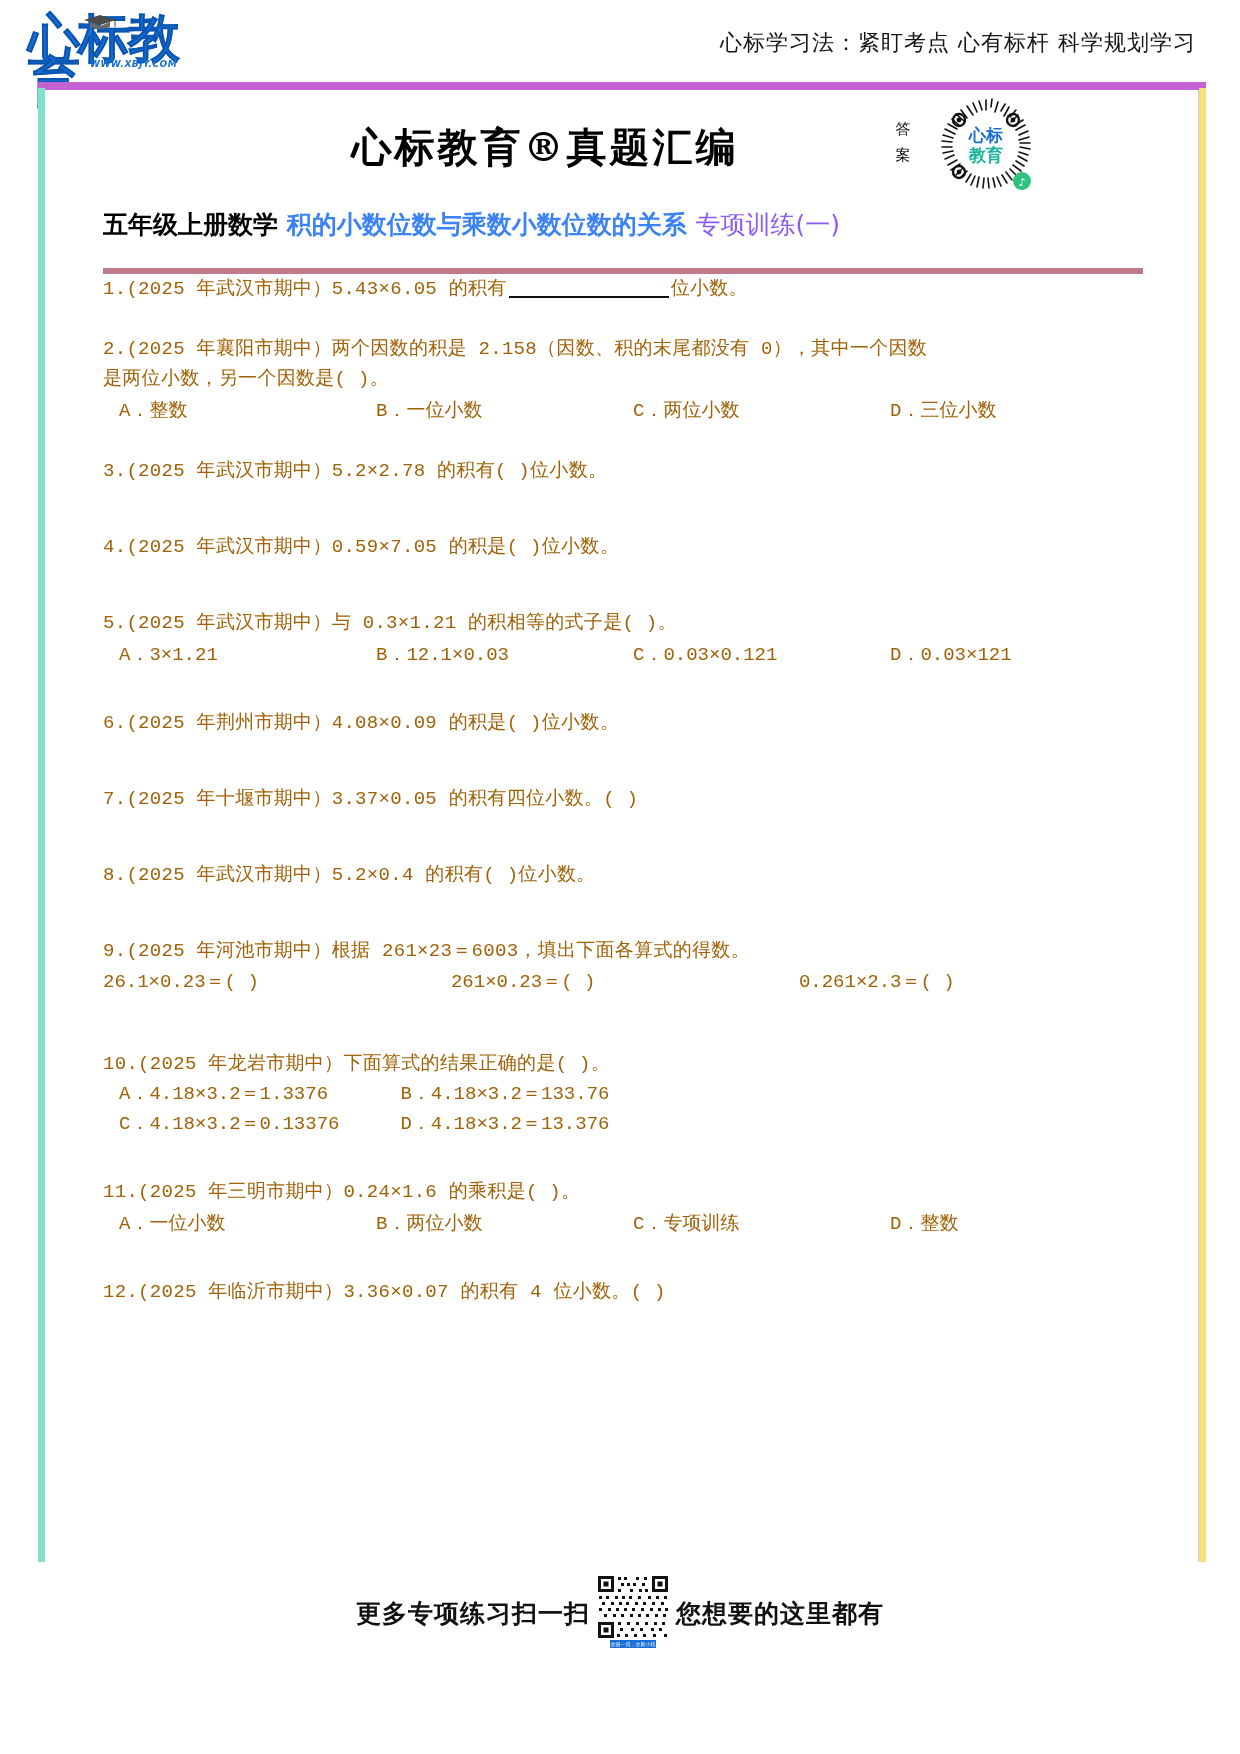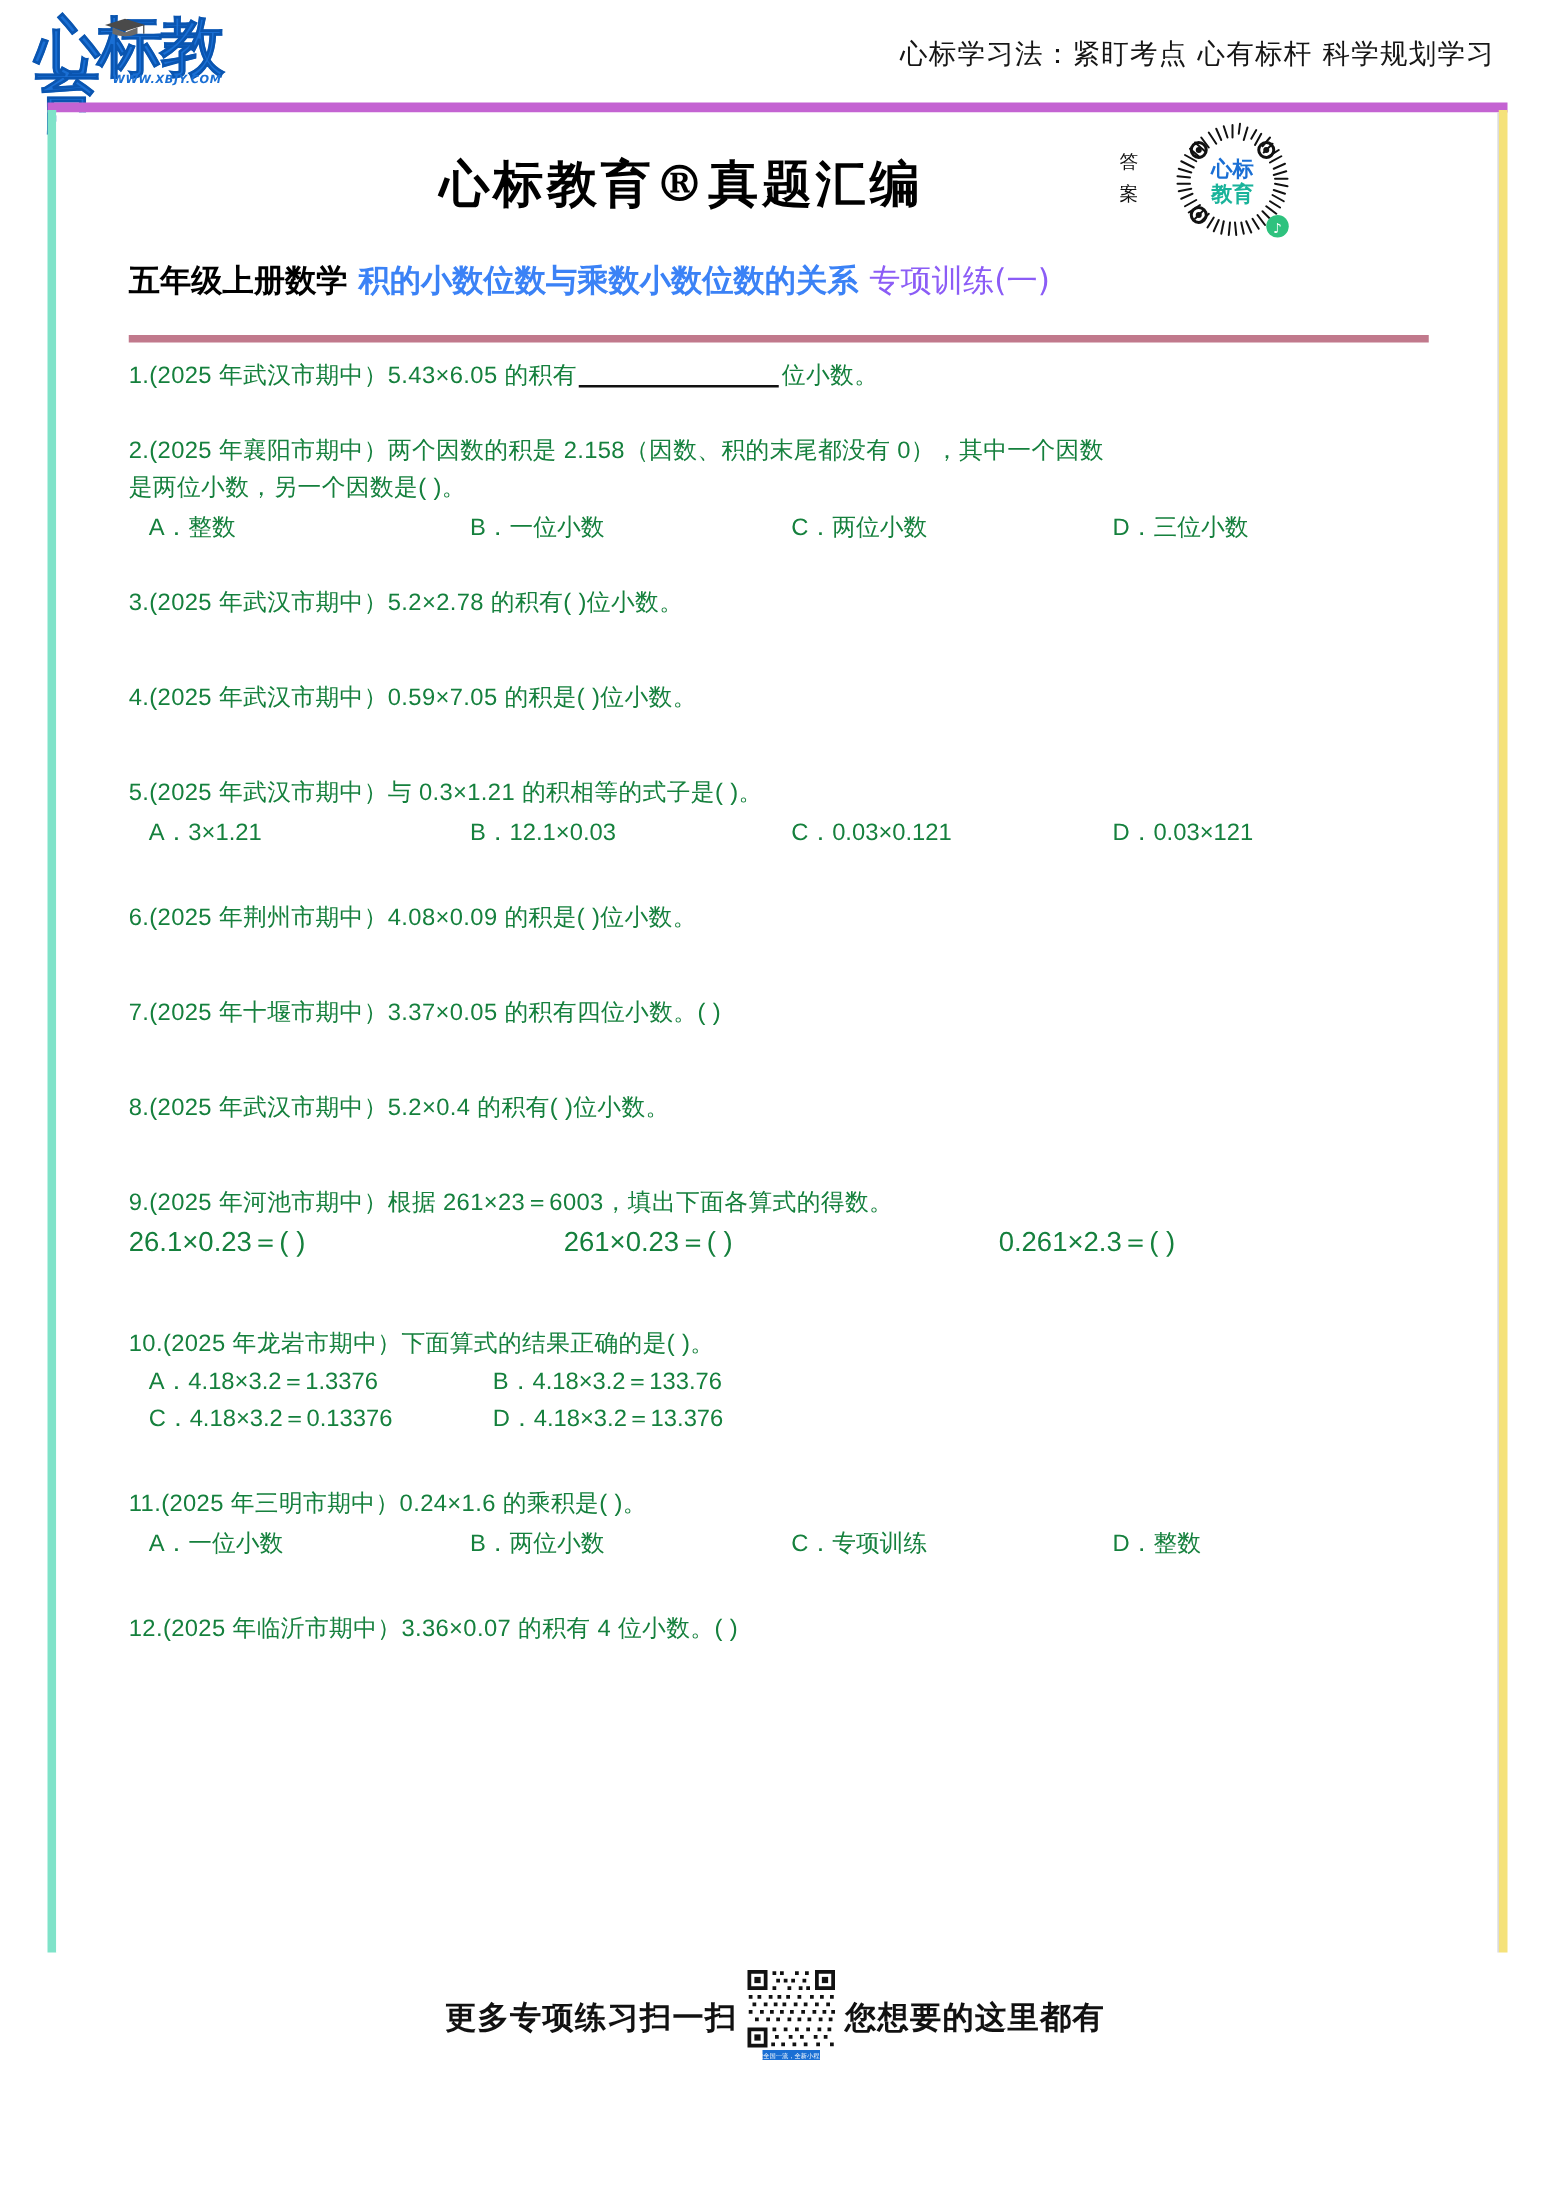--- a/index.html
+++ b/index.html
@@ -74,23 +74,23 @@
     white-space:nowrap;
   }
   .subline .hl{color:#3b82f6;}
   .subline .tail{font-weight:normal;color:#8b5cf6;}
   .rule{
     position:absolute;left:58px;top:178px;width:1040px;height:6px;
     background:#c1798c;
   }
   
   .qlist{
-    position:absolute;left:58px;top:196px;width:1044px;
-    font-family:Liberation Sans, sans-serif;
-    color:#15803d;
+    position:absolute;left:58px;top:184px;width:1044px;
+    font-family:Liberation Mono, monospace;
+    color:#a16207;
   }
   .q{margin-bottom:30px;}
   .q-text{
     font-size:19px;line-height:30px;letter-spacing:0.3px;
     text-align:justify;
   }
   .q-text2{
     font-size:19px;line-height:30px;letter-spacing:0.3px;
   }
   .blank-line{
@@ -99,21 +99,21 @@
   }
   .opts{
     display:flex;font-size:19px;line-height:30px;margin-top:2px;
     padding-left:16px;
   }
   .opts span{display:inline-block;}
   .opts.four span{width:25%;}
   .opts-stack{padding-left:16px;font-size:19px;line-height:30px;}
   .opts-stack .row span{display:inline-block;}
   .opts-stack .row .o1{width:270px;}
-  .fillrow{display:flex;font-size:22px;line-height:30px;margin-top:1px;}
+  .fillrow{display:flex;font-size:19px;line-height:30px;margin-top:1px;}
   .fillrow span{display:inline-block;width:33.33%;}
   
   .footer{
     position:absolute;left:0;top:1578px;width:1240px;height:70px;
     display:flex;align-items:center;justify-content:center;
   }
   .footer-text{
     font-family:"DejaVu Sans","Liberation Sans",sans-serif;
     font-weight:bold;font-size:25px;color:#111;letter-spacing:1px;
   }

